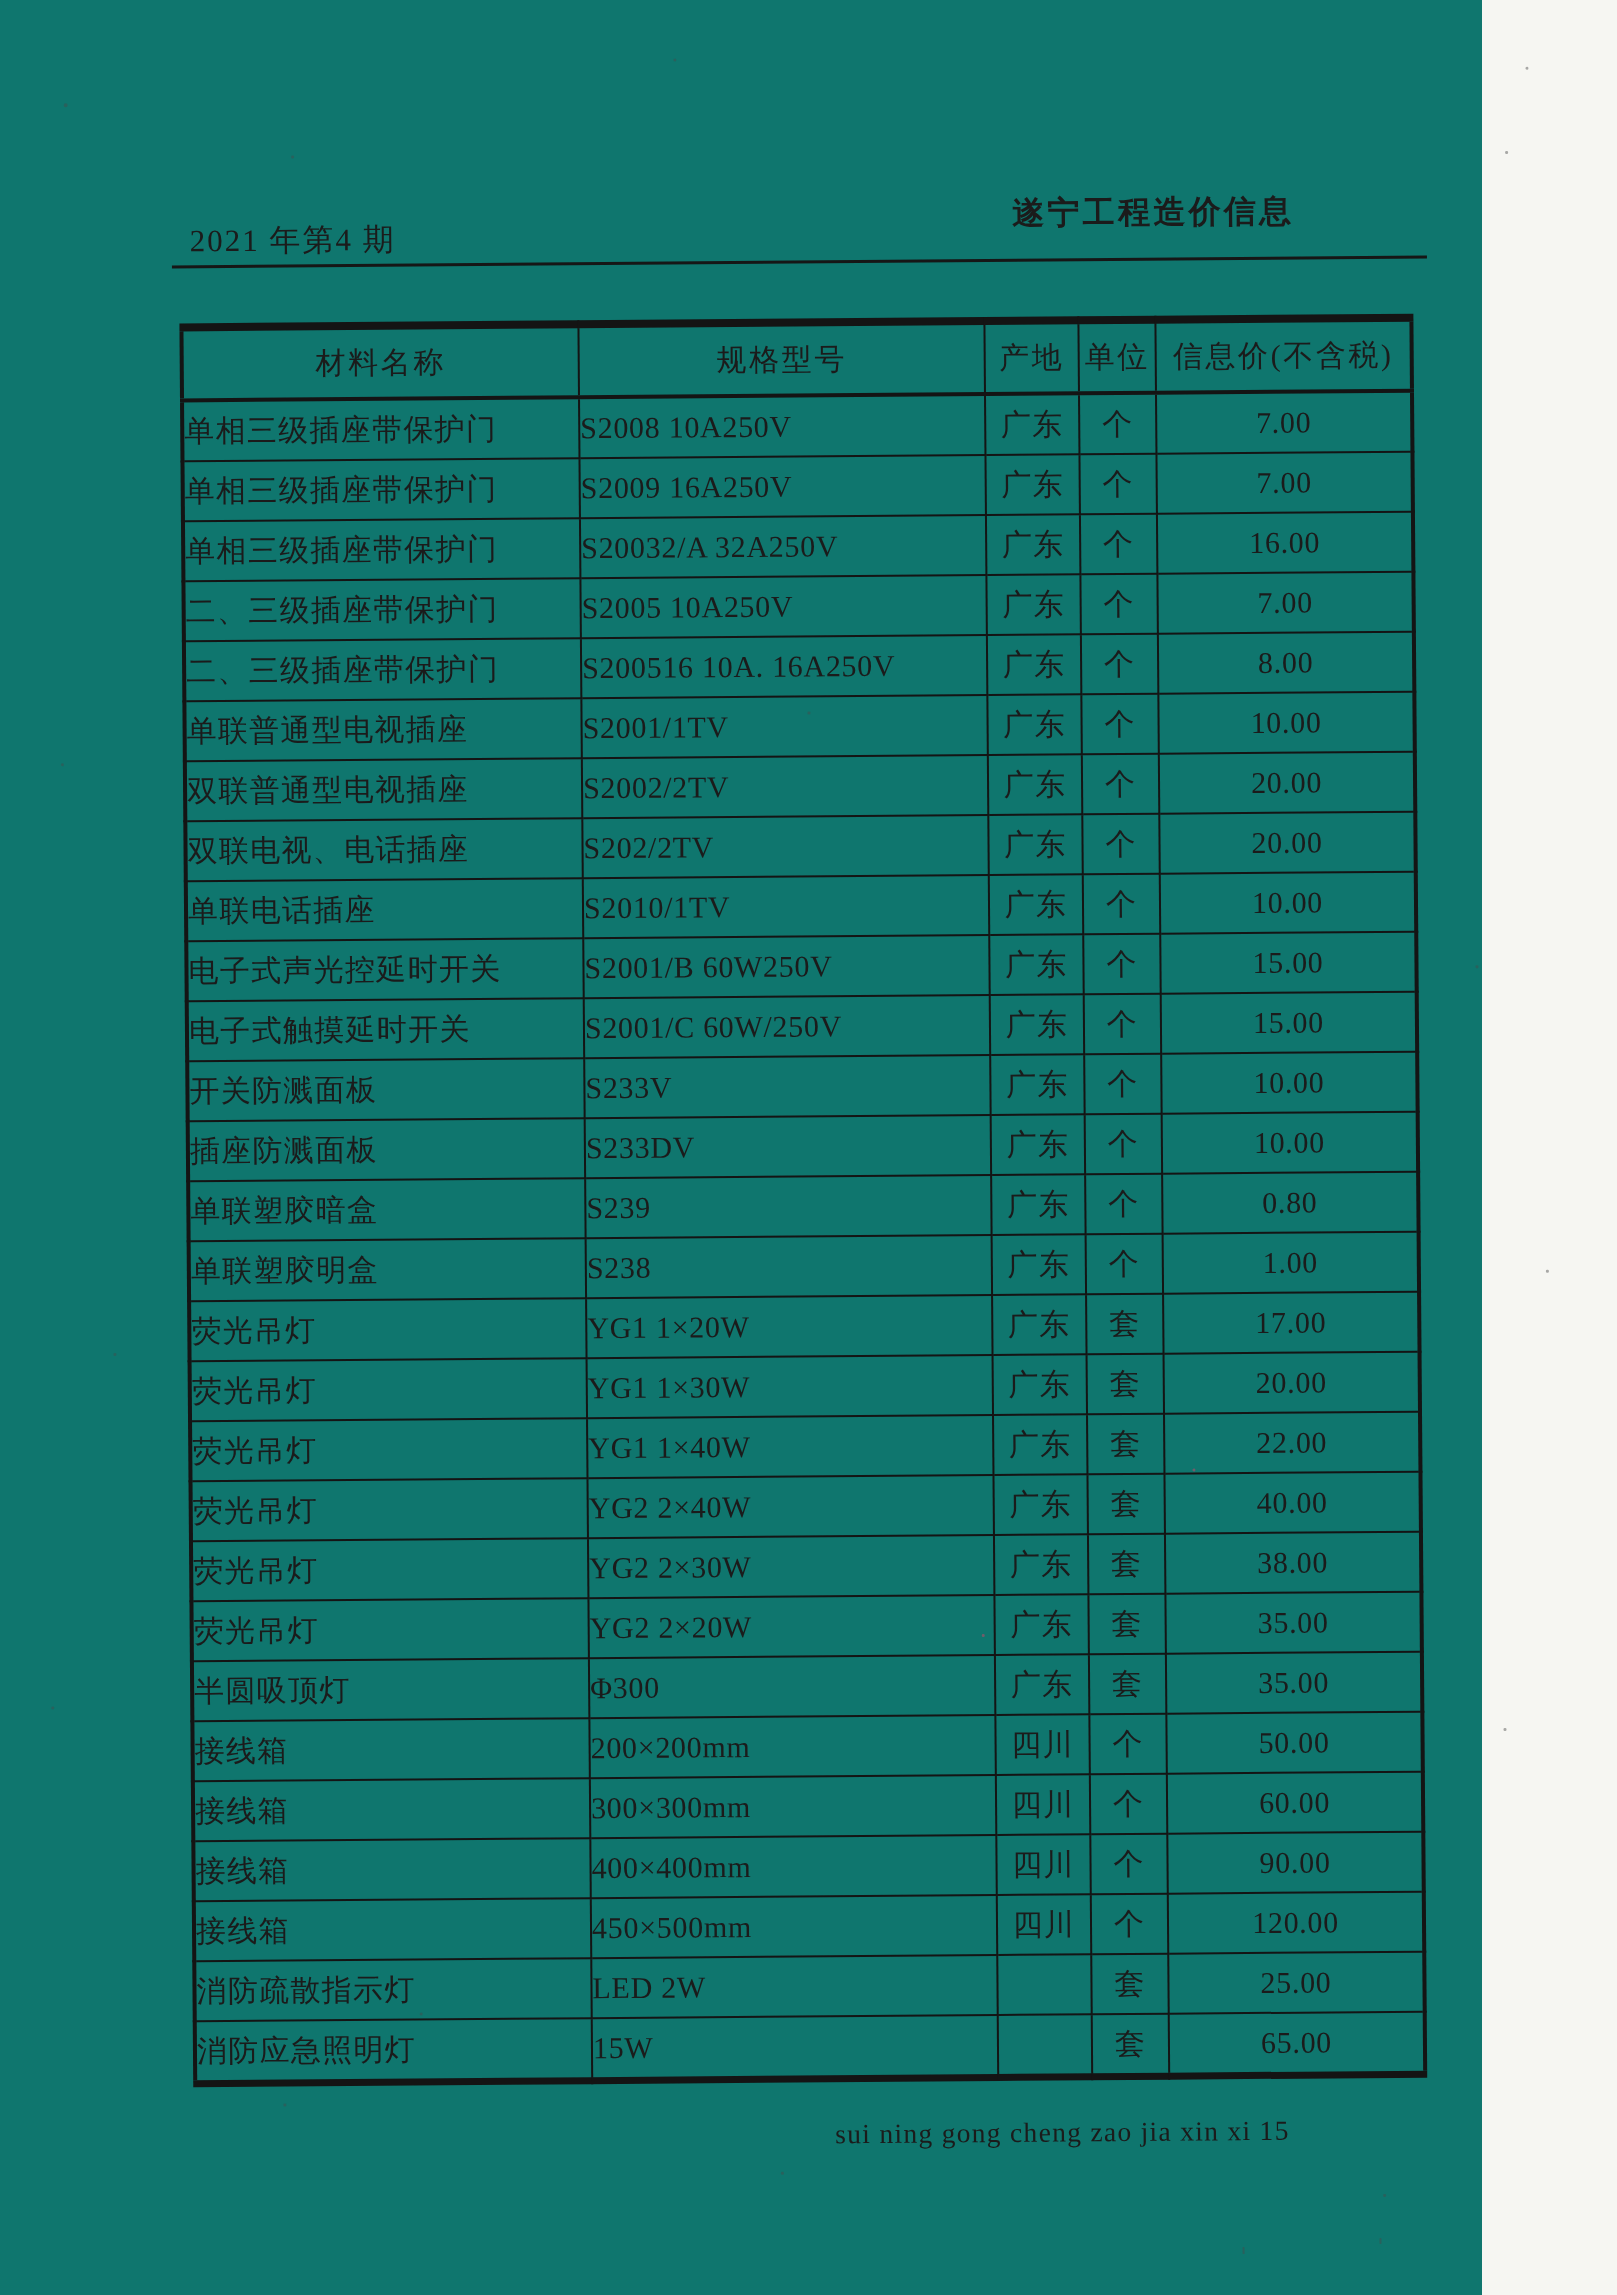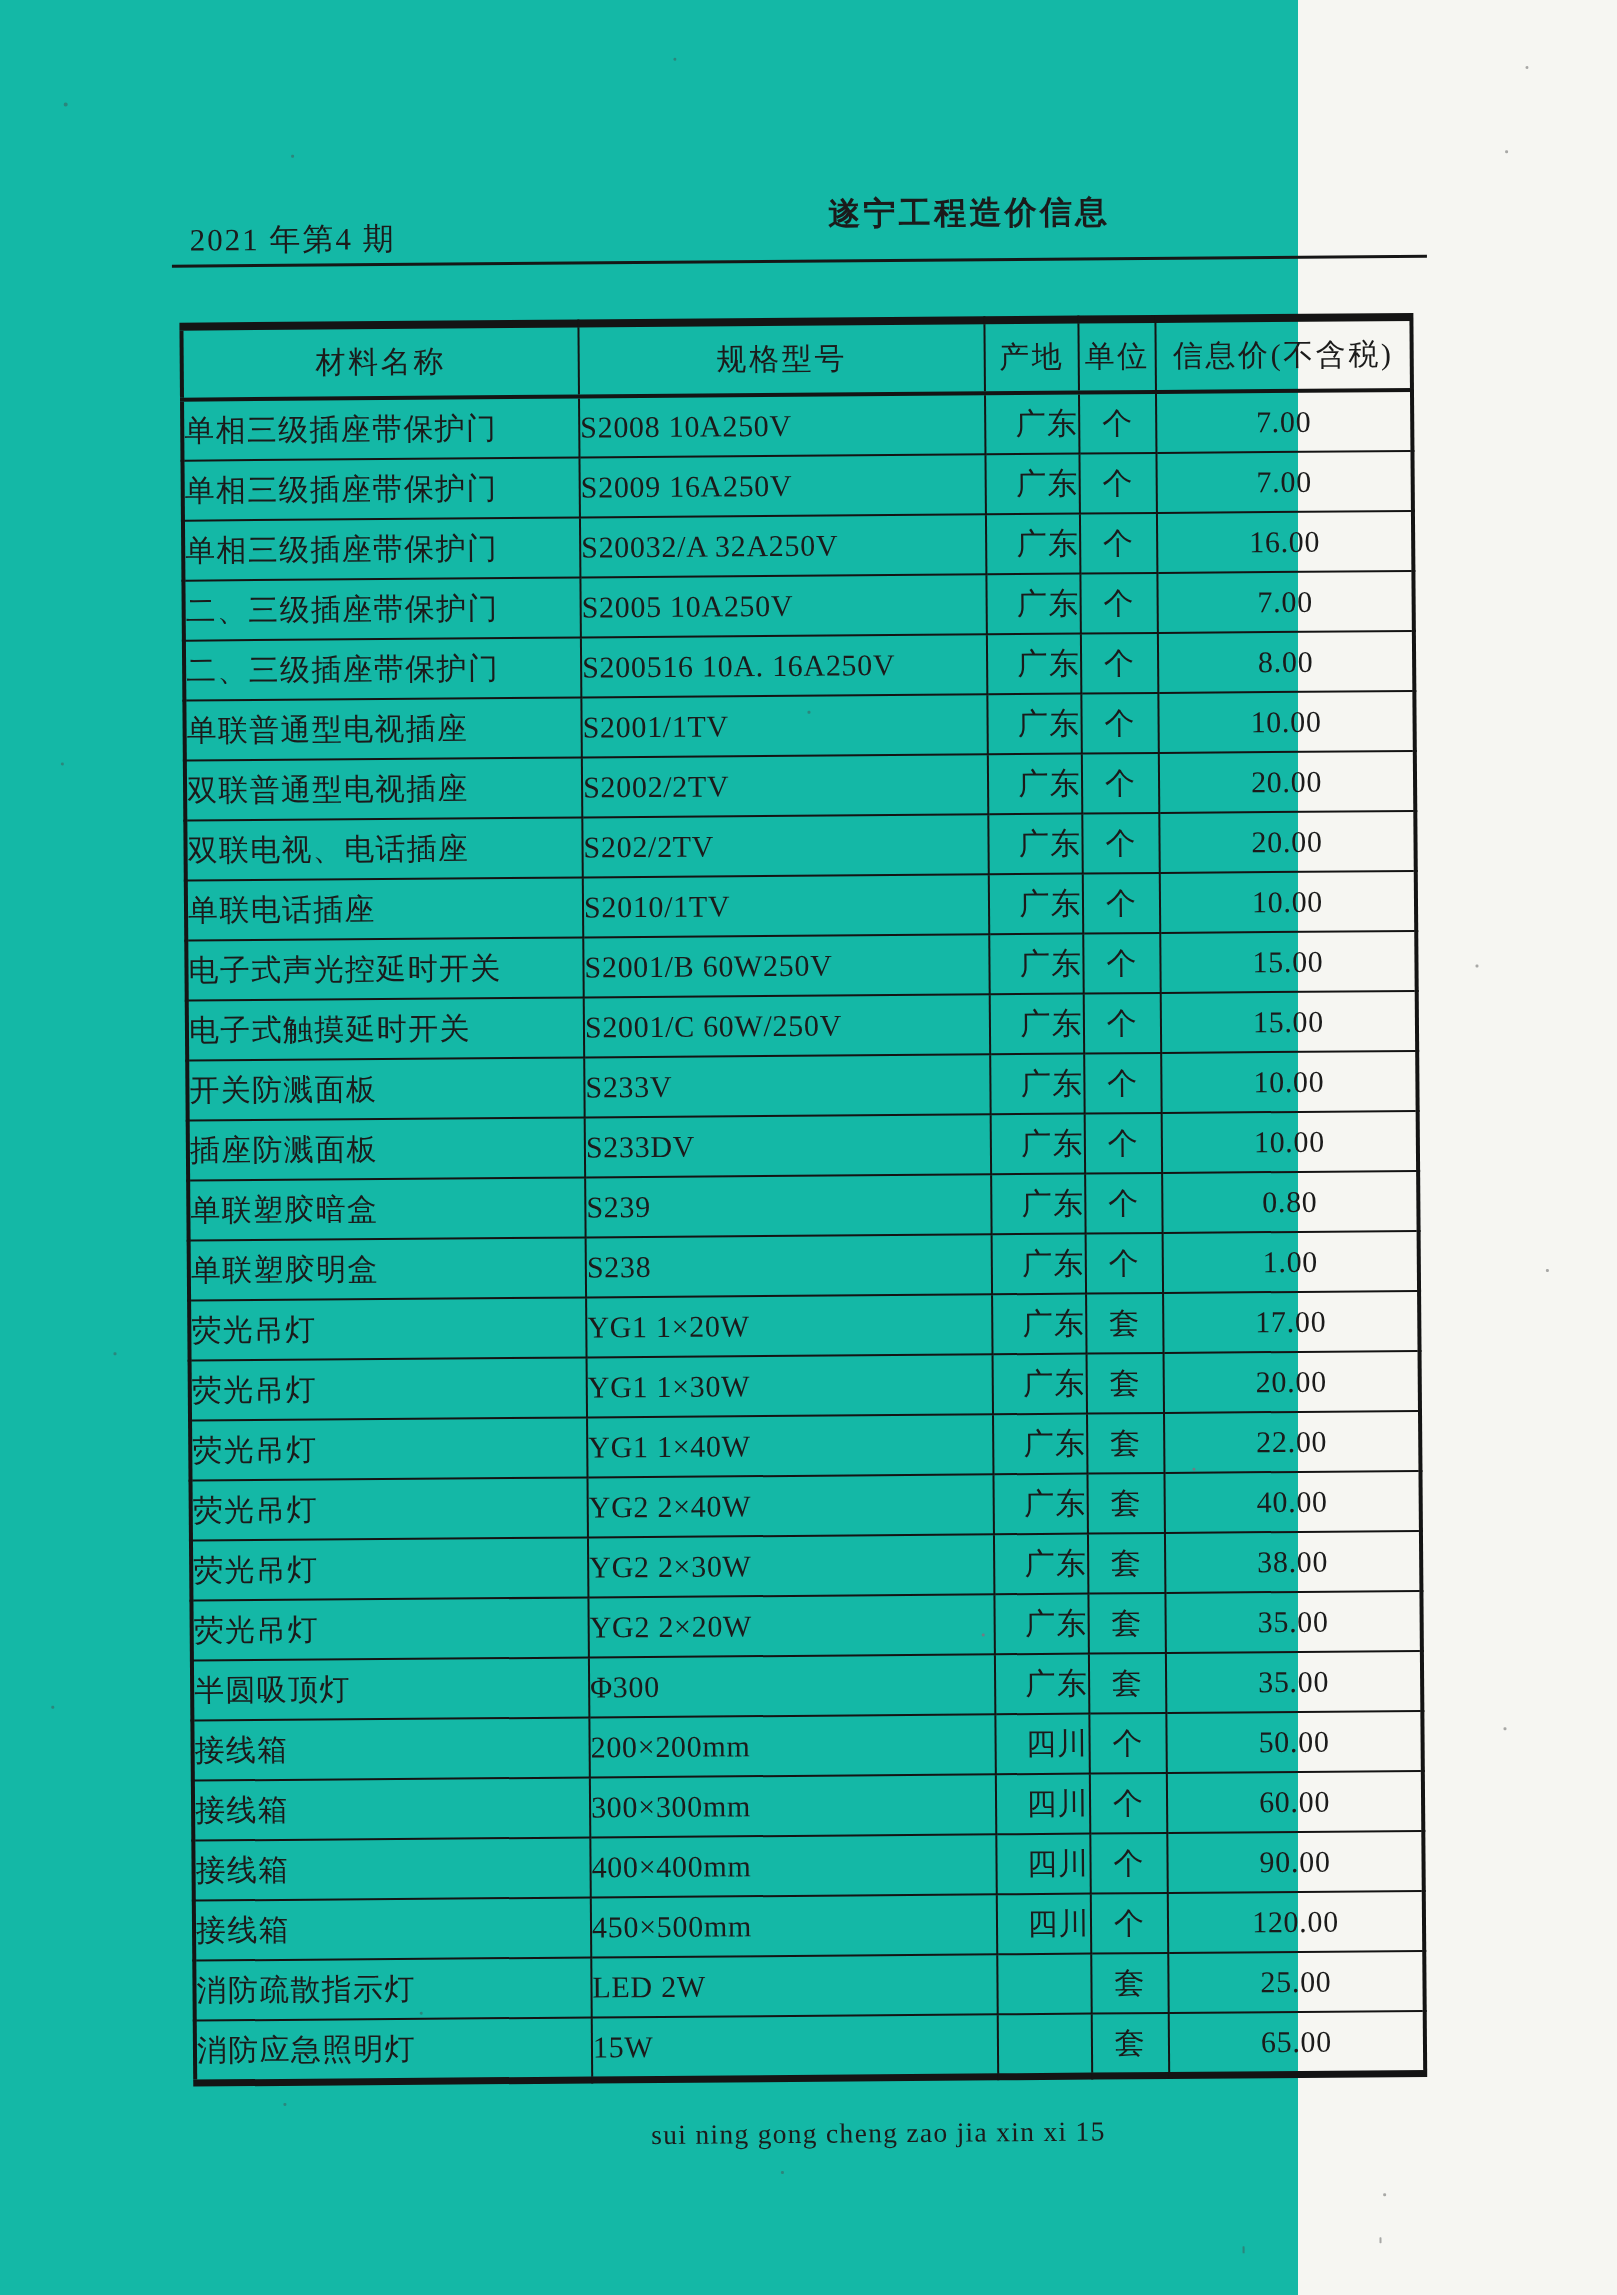--- a/index.html
+++ b/index.html
@@ -7,23 +7,23 @@
     padding: 0;
     width: 1618px;
     height: 2295px;
     overflow: hidden;
     background: #f6f6f2;
     font-family: "Liberation Serif", "DejaVu Serif", serif;
     color: #1b1b1b;
   }
   .page {
     position: relative;
-    width: 1298px;
+    width: 1482px;
     height: 2295px;
-    background: #14b8a6;
+    background: #0f766e;
   }
   .content {
     position: absolute;
     left: 0; top: 0; right: 0; bottom: 0;
     transform: rotate(-0.45deg);
     transform-origin: 50% 45%;
   }
   .issue {
     position: absolute;
     left: 196px;
@@ -77,21 +77,21 @@
     border-top-width: 2.6px;
     border-bottom-width: 2.6px;
     height: 58px;
     vertical-align: middle;
     padding: 0;
     white-space: nowrap;
     overflow: hidden;
   }
   td.c0 { text-align: left; padding-left: 19.6px; letter-spacing: 1.3px; }
   td.c1 { text-align: left; padding-left: 17px; letter-spacing: 0.7px; }
-  td.c2 { text-align: right; letter-spacing: 1.3px; }
+  td.c2 { text-align: center; letter-spacing: 1.3px; }
   td.c3 { text-align: center; letter-spacing: 1.3px; }
   td.c4 { text-align: center; letter-spacing: 0.7px; }
   .page-footer {
     position: absolute;
     top: 2119px;
     right: 201px;
     font-size: 27.5px;
     letter-spacing: 1.3px;
     white-space: nowrap;
   }

